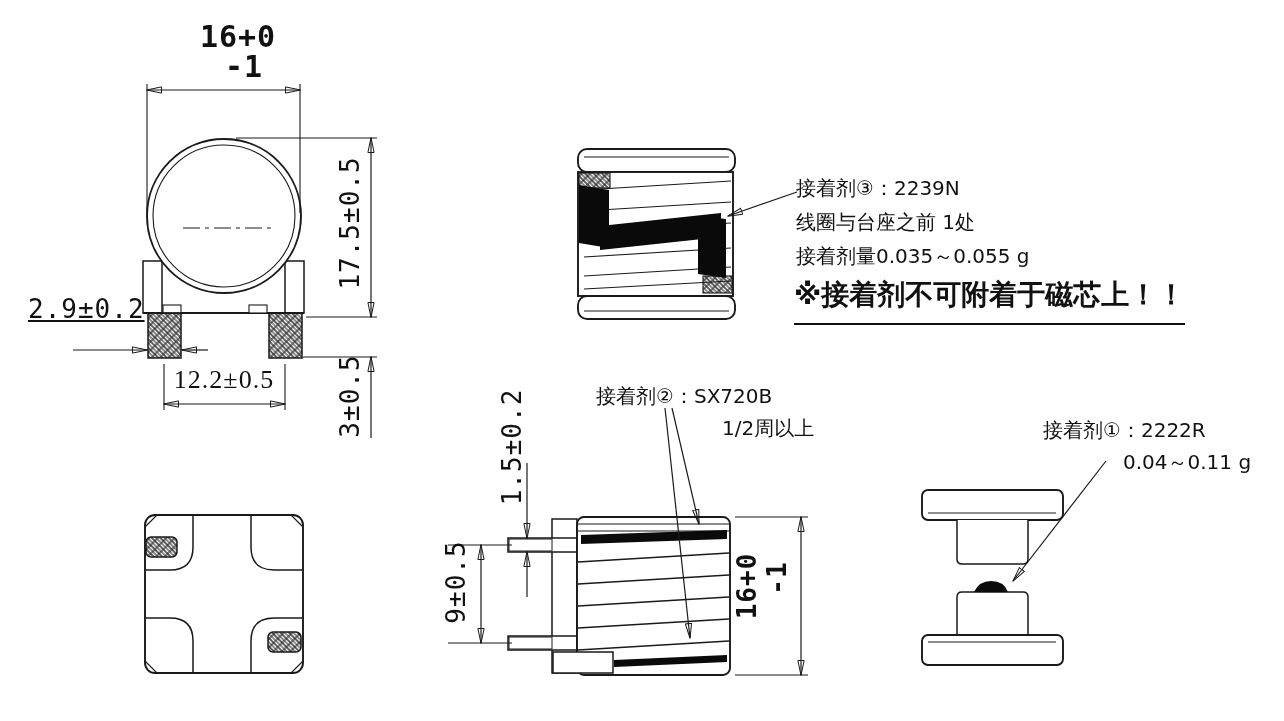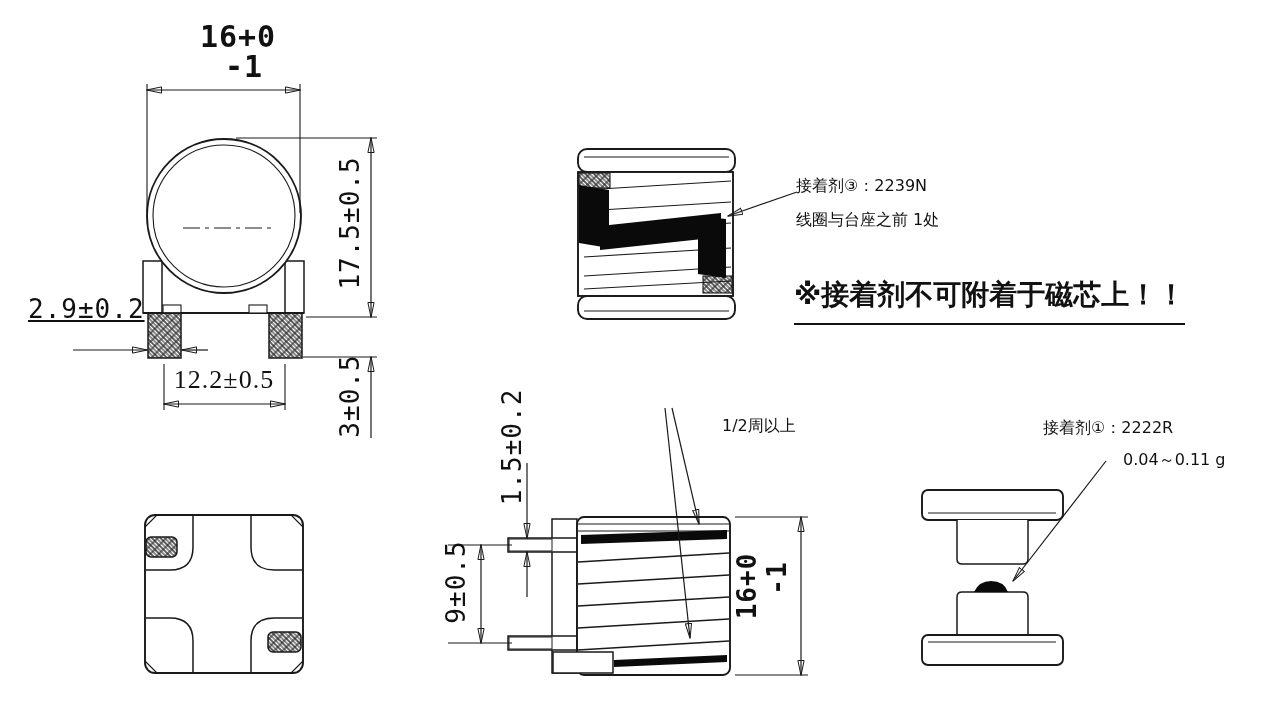--- a/index.html
+++ b/index.html
@@ -5,21 +5,21 @@
   html,body{margin:0;padding:0;background:#fff;}
   #canvas{position:relative;width:1284px;height:721px;background:#fff;overflow:hidden;
           font-family:"DejaVu Sans","Liberation Sans",sans-serif;color:#111;}
   #canvas svg{position:absolute;left:0;top:0;}
   .t{position:absolute;white-space:nowrap;color:#111;line-height:1.05;}
   .dim{font-family:"DejaVu Sans Mono","Liberation Mono",monospace;font-size:26px;letter-spacing:1px;}
   .dimb{font-weight:bold;font-size:30px;letter-spacing:1px;}
   .dimr{font-weight:bold;font-size:26px;}
   .ctr{transform:translate(-50%,-50%);}
   .rot{transform:translate(-50%,-50%) rotate(-90deg);}
-  .note{font-size:16px;}
+  .note{font-size:20px;}
   .warn{font-size:28px;font-weight:bold;border-bottom:2.5px solid #111;padding-bottom:14px;}
   line,path,rect,circle,polygon{stroke:#1a1a1a;fill:none;}
   .thick{stroke-width:1.9;}
   .med{stroke-width:1.5;}
   .thin{stroke-width:1.2;}
   .thin2{stroke-width:1.1;}
   .cline{stroke-width:1;stroke-dasharray:17 5 4 5;}
   .wfill{fill:#ffffff;}
   .blk{fill:#0a0a0a;stroke:none;}
   .hat{fill:url(#hx);}
@@ -160,20 +160,22 @@
   <div class="t dim rot" style="left:351px;top:223px;">17.5±0.5</div>
   <div class="t dim rot" style="left:351px;top:396px;">3±0.5</div>
 
   <div class="t dim rot" style="left:513px;top:447px;">1.5±0.2</div>
   <div class="t dim rot" style="left:457px;top:582px;">9±0.5</div>
   <div class="t dim dimr rot" style="left:748px;top:586px;">16+0</div>
   <div class="t dim dimr rot" style="left:778px;top:578px;">-1</div>
 
   <div class="t note" style="left:796px;top:178px;">接着剂③：2239N</div>
   <div class="t note" style="left:796px;top:212px;">线圈与台座之前 1处</div>
+  <div class="t note" style="left:796px;top:246px;">接着剂量0.035～0.055 g</div>
   <div class="t warn" style="left:794px;top:280px;">※接着剂不可附着于磁芯上！！</div>
 
+  <div class="t note" style="left:596px;top:386px;">接着剂②：SX720B</div>
   <div class="t note" style="left:722px;top:418px;">1/2周以上</div>
 
   <div class="t note" style="left:1043px;top:420px;">接着剂①：2222R</div>
   <div class="t note" style="left:1123px;top:452px;">0.04～0.11 g</div>
 
 </div>
 
 </body></html>

